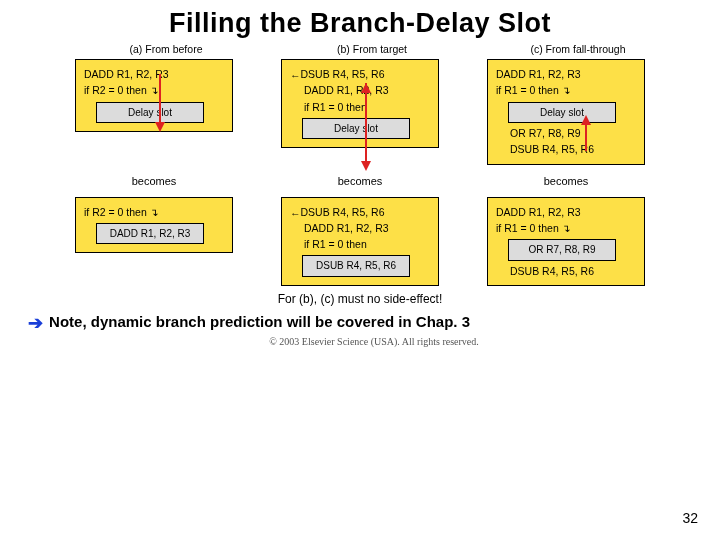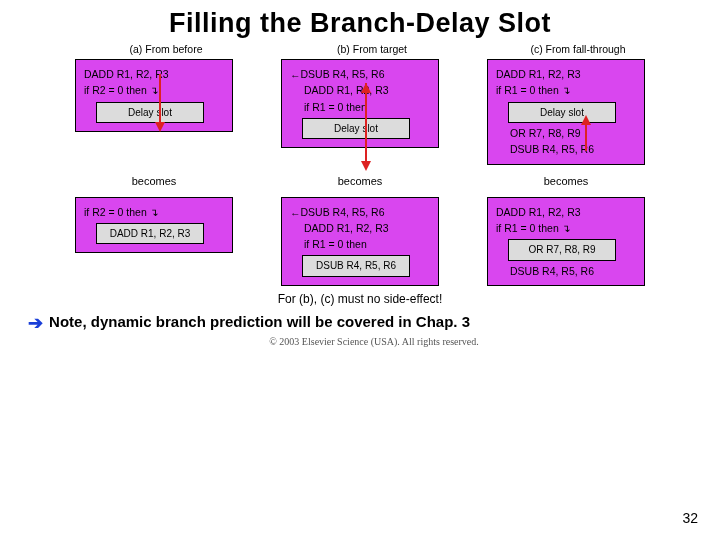--- a/index.html
+++ b/index.html
@@ -38,21 +38,21 @@
   }
   .col-label {
     font-size: 10.5px;
     margin-bottom: 4px;
     padding-left: 24px;
   }
   .code-box {
     border: 1px solid #000;
     padding: 6px 8px 6px 8px;
     width: 140px;
-    background: #d946ef;
+    background: #fde047;
     font-size: 10.5px;
     line-height: 1.55;
     position: relative;
   }
   .code-line {
     white-space: pre;
   }
   .indent {
     padding-left: 14px;
   }

